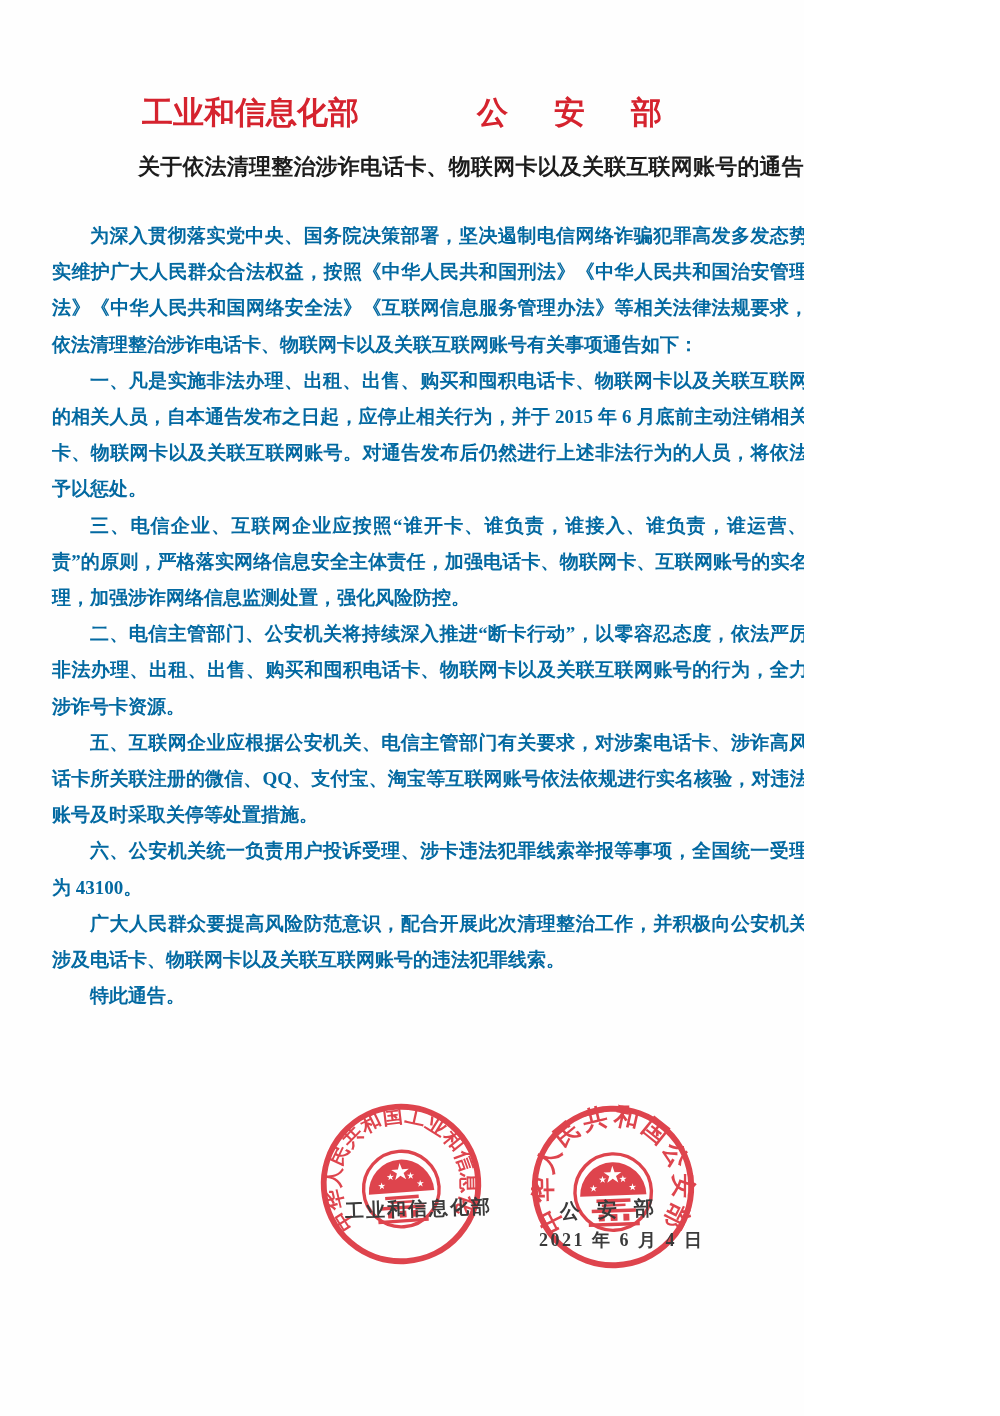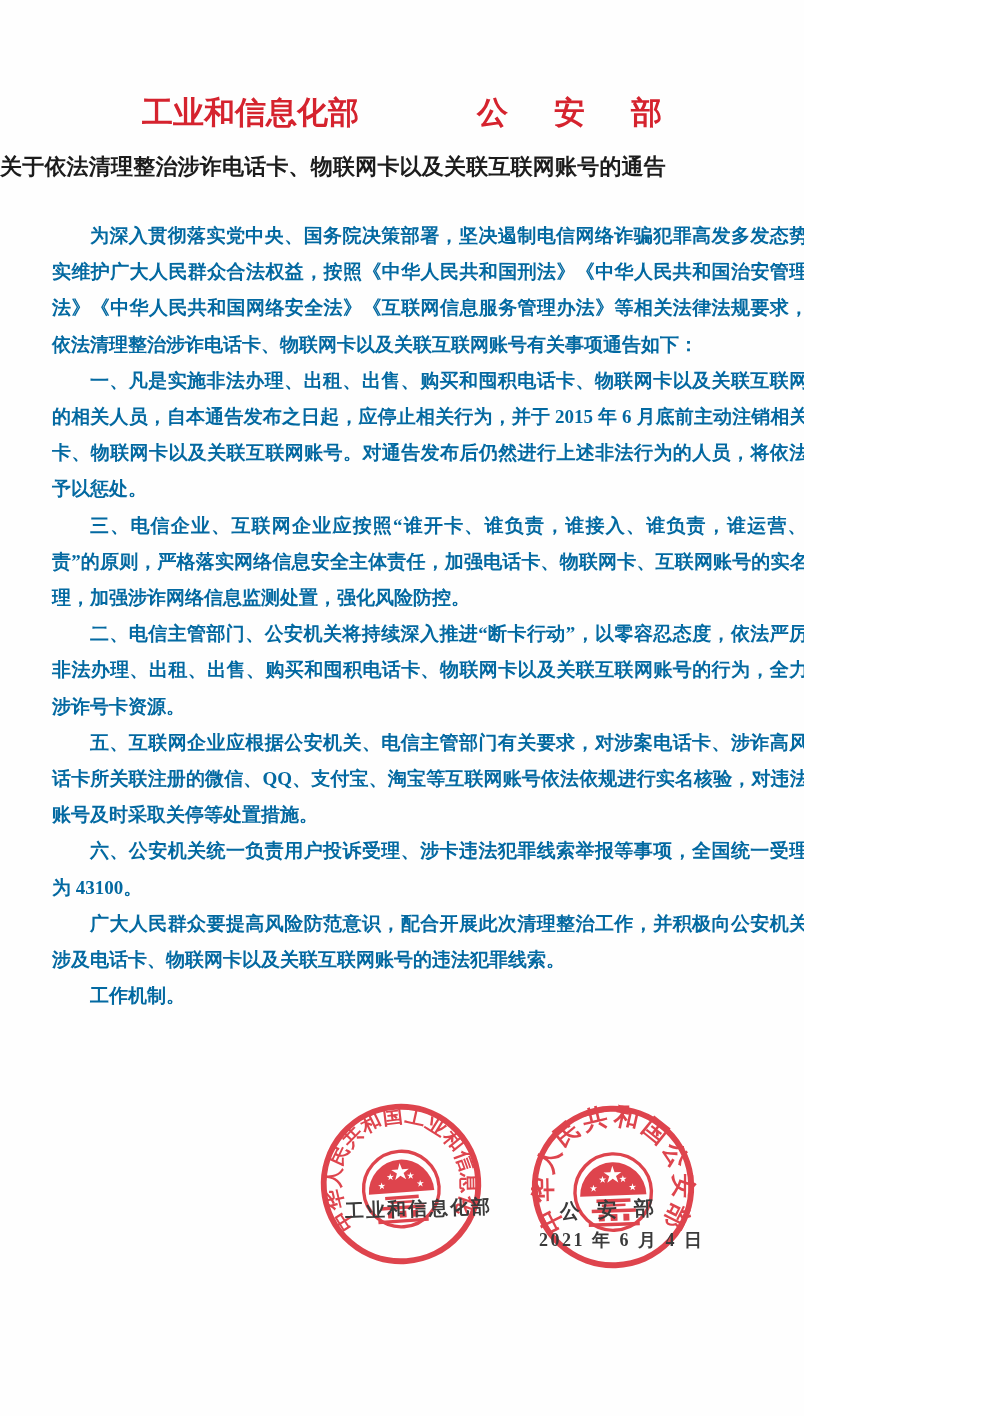--- a/index.html
+++ b/index.html
@@ -24,21 +24,21 @@
     font-weight:bold;
     font-size:31px;
     line-height:34px;
   }
   .ministry-right {
     letter-spacing:46px;
     margin-right:-46px;
   }
   .doc-title {
     margin-top:22px;
-    text-align:left;
+    text-align:right;
     font-size:22px;
     font-weight:bold;
     color:#1c1c1c;
     letter-spacing:0.2px;
   }
   .body-text {
     margin-top:36px;
     margin-left:52px;
     width:795px;
     font-size:19px;
@@ -96,21 +96,21 @@
   <div class="doc-title">关于依法清理整治涉诈电话卡、物联网卡以及关联互联网账号的通告</div>
 
   <div class="body-text">
     <p>为深入贯彻落实党中央、国务院决策部署，坚决遏制电信网络诈骗犯罪高发多发态势，切实维护广大人民群众合法权益，按照《中华人民共和国刑法》《中华人民共和国治安管理处罚法》《中华人民共和国网络安全法》《互联网信息服务管理办法》等相关法律法规要求，现就依法清理整治涉诈电话卡、物联网卡以及关联互联网账号有关事项通告如下：</p>
     <p>一、凡是实施非法办理、出租、出售、购买和囤积电话卡、物联网卡以及关联互联网账号的相关人员，自本通告发布之日起，应停止相关行为，并于 2015 年 6 月底前主动注销相关电话卡、物联网卡以及关联互联网账号。对通告发布后仍然进行上述非法行为的人员，将依法依规予以惩处。</p>
     <p>三、电信企业、互联网企业应按照“谁开卡、谁负责，谁接入、谁负责，谁运营、谁负责”的原则，严格落实网络信息安全主体责任，加强电话卡、物联网卡、互联网账号的实名制管理，加强涉诈网络信息监测处置，强化风险防控。</p>
     <p>二、电信主管部门、公安机关将持续深入推进“断卡行动”，以零容忍态度，依法严厉打击非法办理、出租、出售、购买和囤积电话卡、物联网卡以及关联互联网账号的行为，全力清理涉诈号卡资源。</p>
     <p>五、互联网企业应根据公安机关、电信主管部门有关要求，对涉案电话卡、涉诈高风险电话卡所关联注册的微信、QQ、支付宝、淘宝等互联网账号依法依规进行实名核验，对违法违规账号及时采取关停等处置措施。</p>
     <p>六、公安机关统一负责用户投诉受理、涉卡违法犯罪线索举报等事项，全国统一受理电话为 43100。</p>
     <p>广大人民群众要提高风险防范意识，配合开展此次清理整治工作，并积极向公安机关举报涉及电话卡、物联网卡以及关联互联网账号的违法犯罪线索。</p>
-    <p>工作机制。</p>
+    <p>特此通告。</p>
   </div>
 
   <svg class="seal seal-left" viewBox="0 0 200 200">
     <defs>
       <path id="starL" d="M0,-1 L0.2245,-0.309 L0.9511,-0.309 L0.3633,0.118 L0.5878,0.809 L0,0.382 L-0.5878,0.809 L-0.3633,0.118 L-0.9511,-0.309 L-0.2245,-0.309 Z"></path>
       <path id="arcL" d="M42.5,144.9 A73,73 0 1 1 157.5,144.9" fill="none"></path>
     </defs>
     <circle cx="100" cy="100" r="92" fill="none" stroke="#dc3640" stroke-width="7"></circle>
     <text class="seal-ring-text" font-size="24" fill="#dc3640" letter-spacing="0.5">
       <textPath href="#arcL">中华人民共和国工业和信息化部</textPath>

